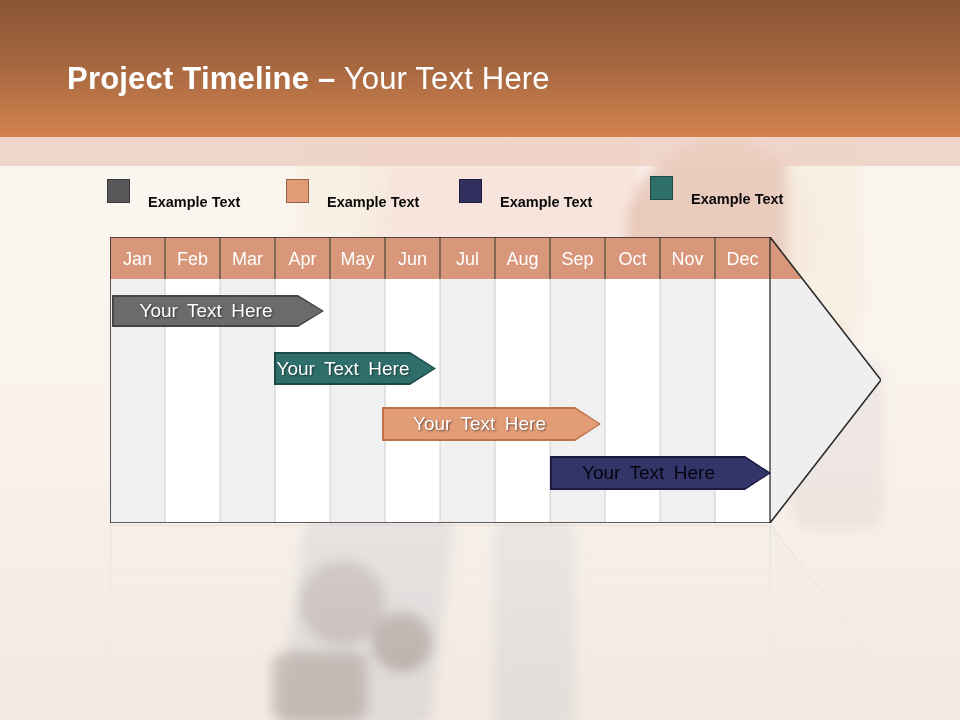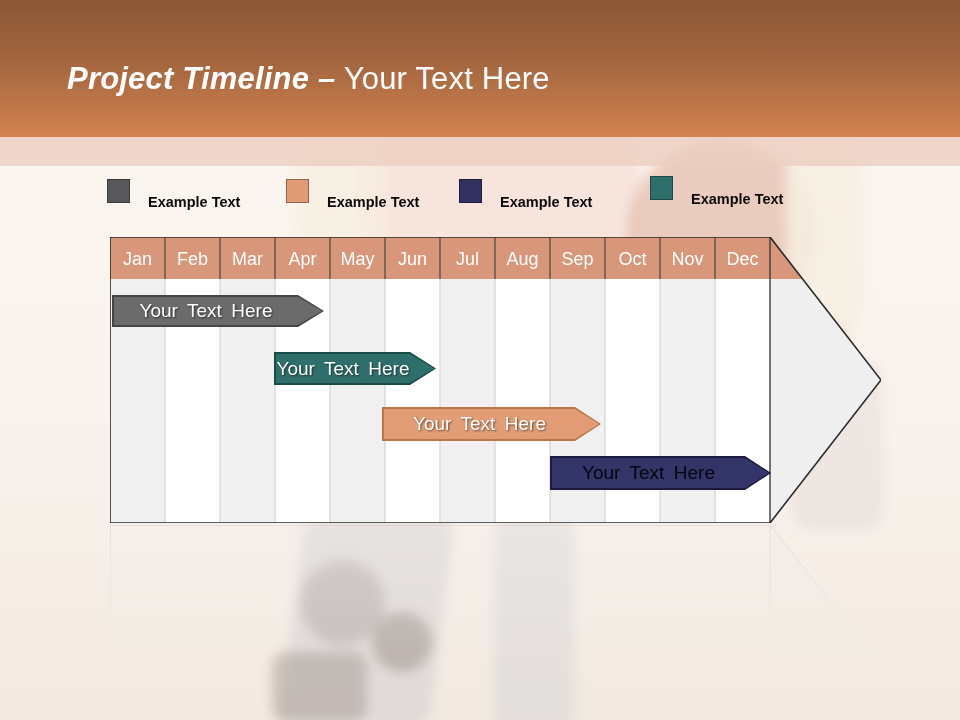--- a/index.html
+++ b/index.html
@@ -21,21 +21,21 @@
   .ph-kneepad{left:300px;top:560px;width:85px;height:85px;background:rgba(122,108,110,.5);border-radius:50%;}
   .ph-watch{left:372px;top:612px;width:60px;height:60px;background:rgba(95,78,72,.55);border-radius:50%;}
   .ph-boot{left:272px;top:652px;width:95px;height:70px;background:rgba(104,88,82,.5);border-radius:14px;}
 
   
   .band{position:absolute;left:0;top:0;width:960px;height:137px;
         background:linear-gradient(180deg,#8b5636 0%,#a3663f 45%,#d3824f 100%);z-index:4;}
   .subband{position:absolute;left:0;top:137px;width:960px;height:29px;
            background:rgba(236,206,192,.8);z-index:3;}
   .title{position:absolute;left:67px;top:61px;z-index:5;color:#ffffff;font-size:31px;letter-spacing:.2px;}
-  .title .b{font-weight:bold;font-style:italic;}
+  .title .b{font-weight:bold;}
   .title .l{font-weight:normal;}
 
   
   .legend-item{position:absolute;top:171px;display:flex;align-items:center;z-index:5;}
   .li-1{left:107px}.li-2{left:286px}.li-3{left:459px}.li-4{left:650px}
   .sw{width:21px;height:22px;margin-right:18px;border:1px solid rgba(0,0,0,.35);}
   .legend-item .lt{font-size:14.5px;font-weight:bold;color:#0a0a0a;margin-top:23px;}
   .li-4{top:168px;}
 
   

